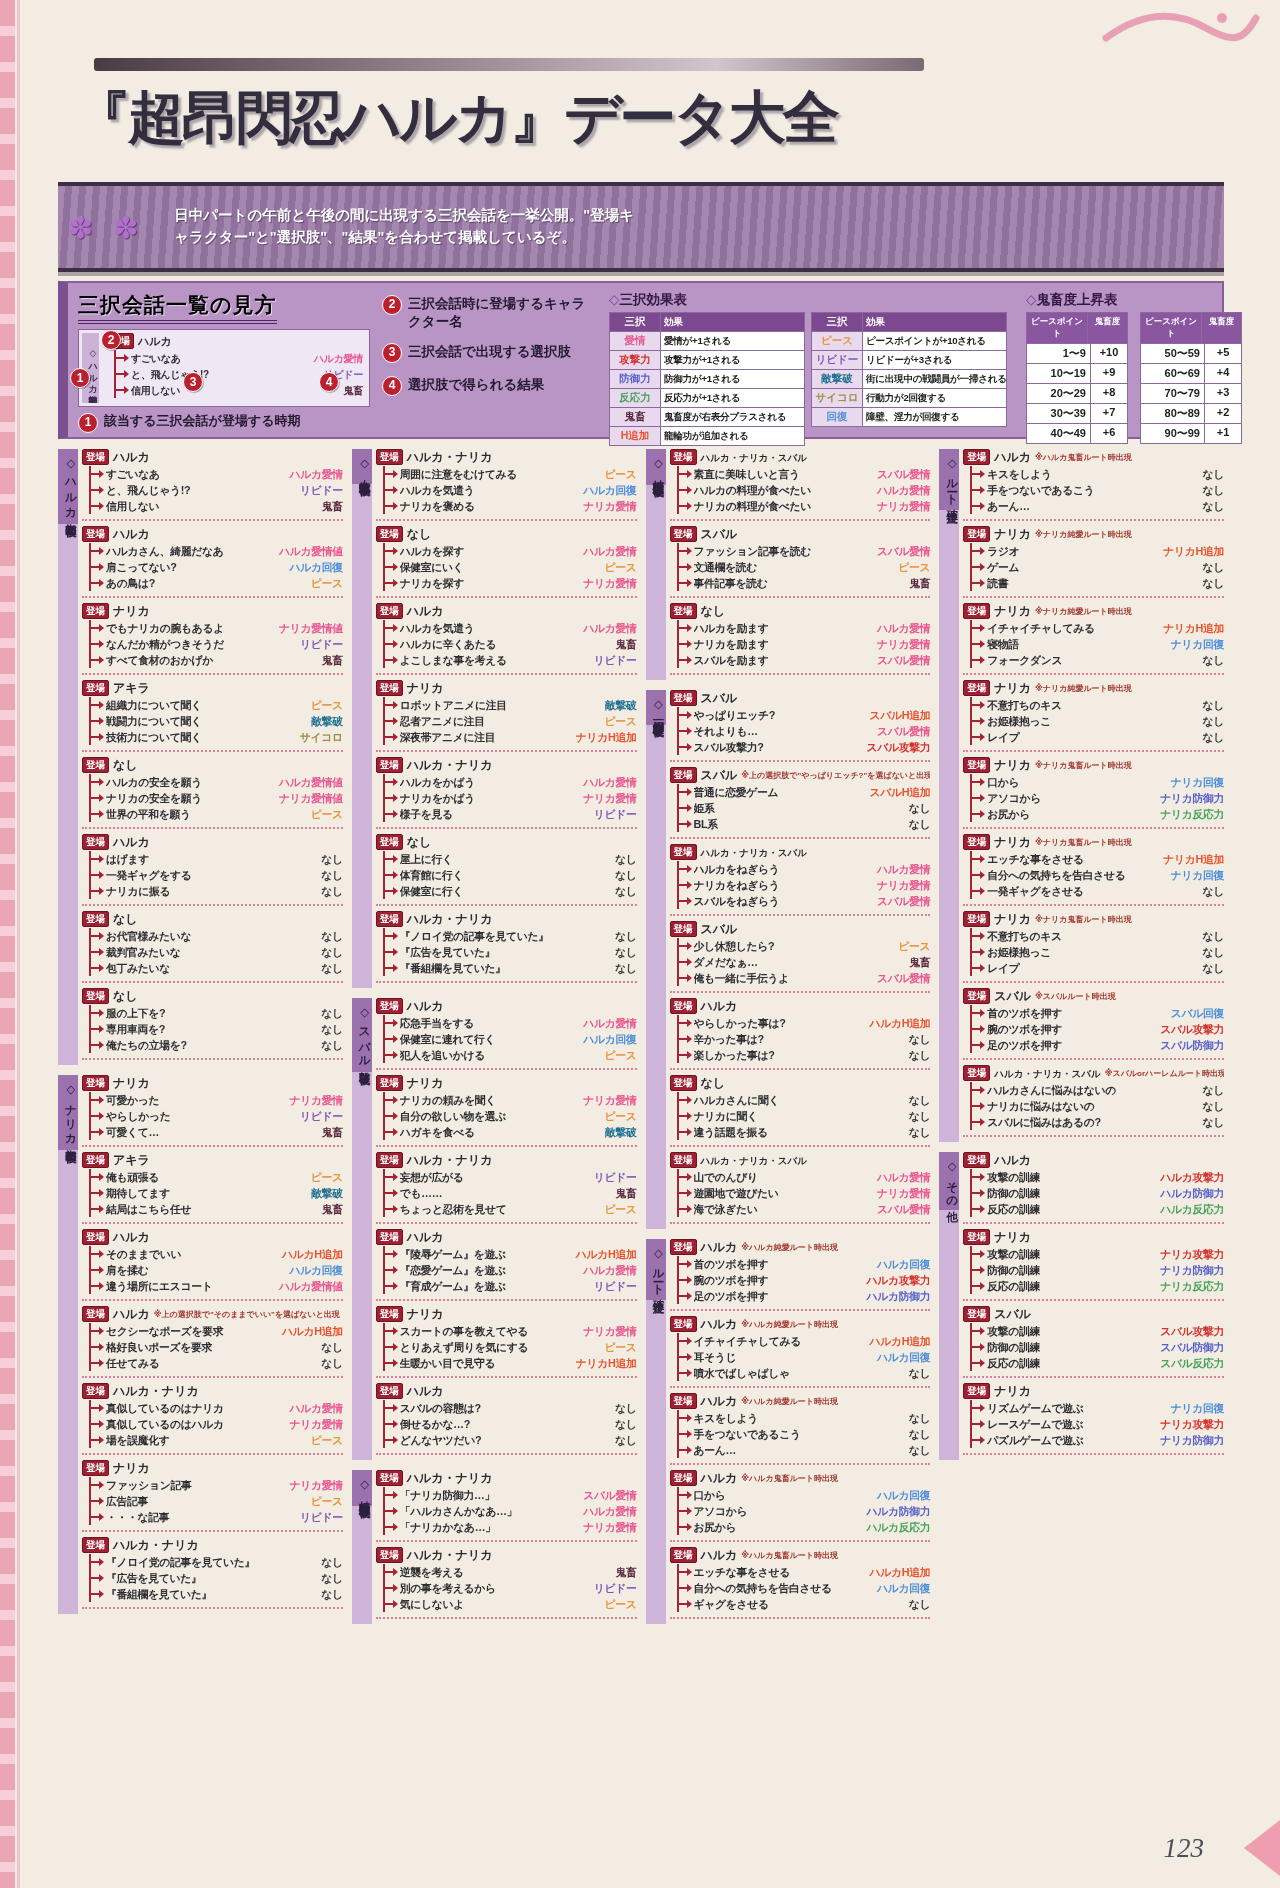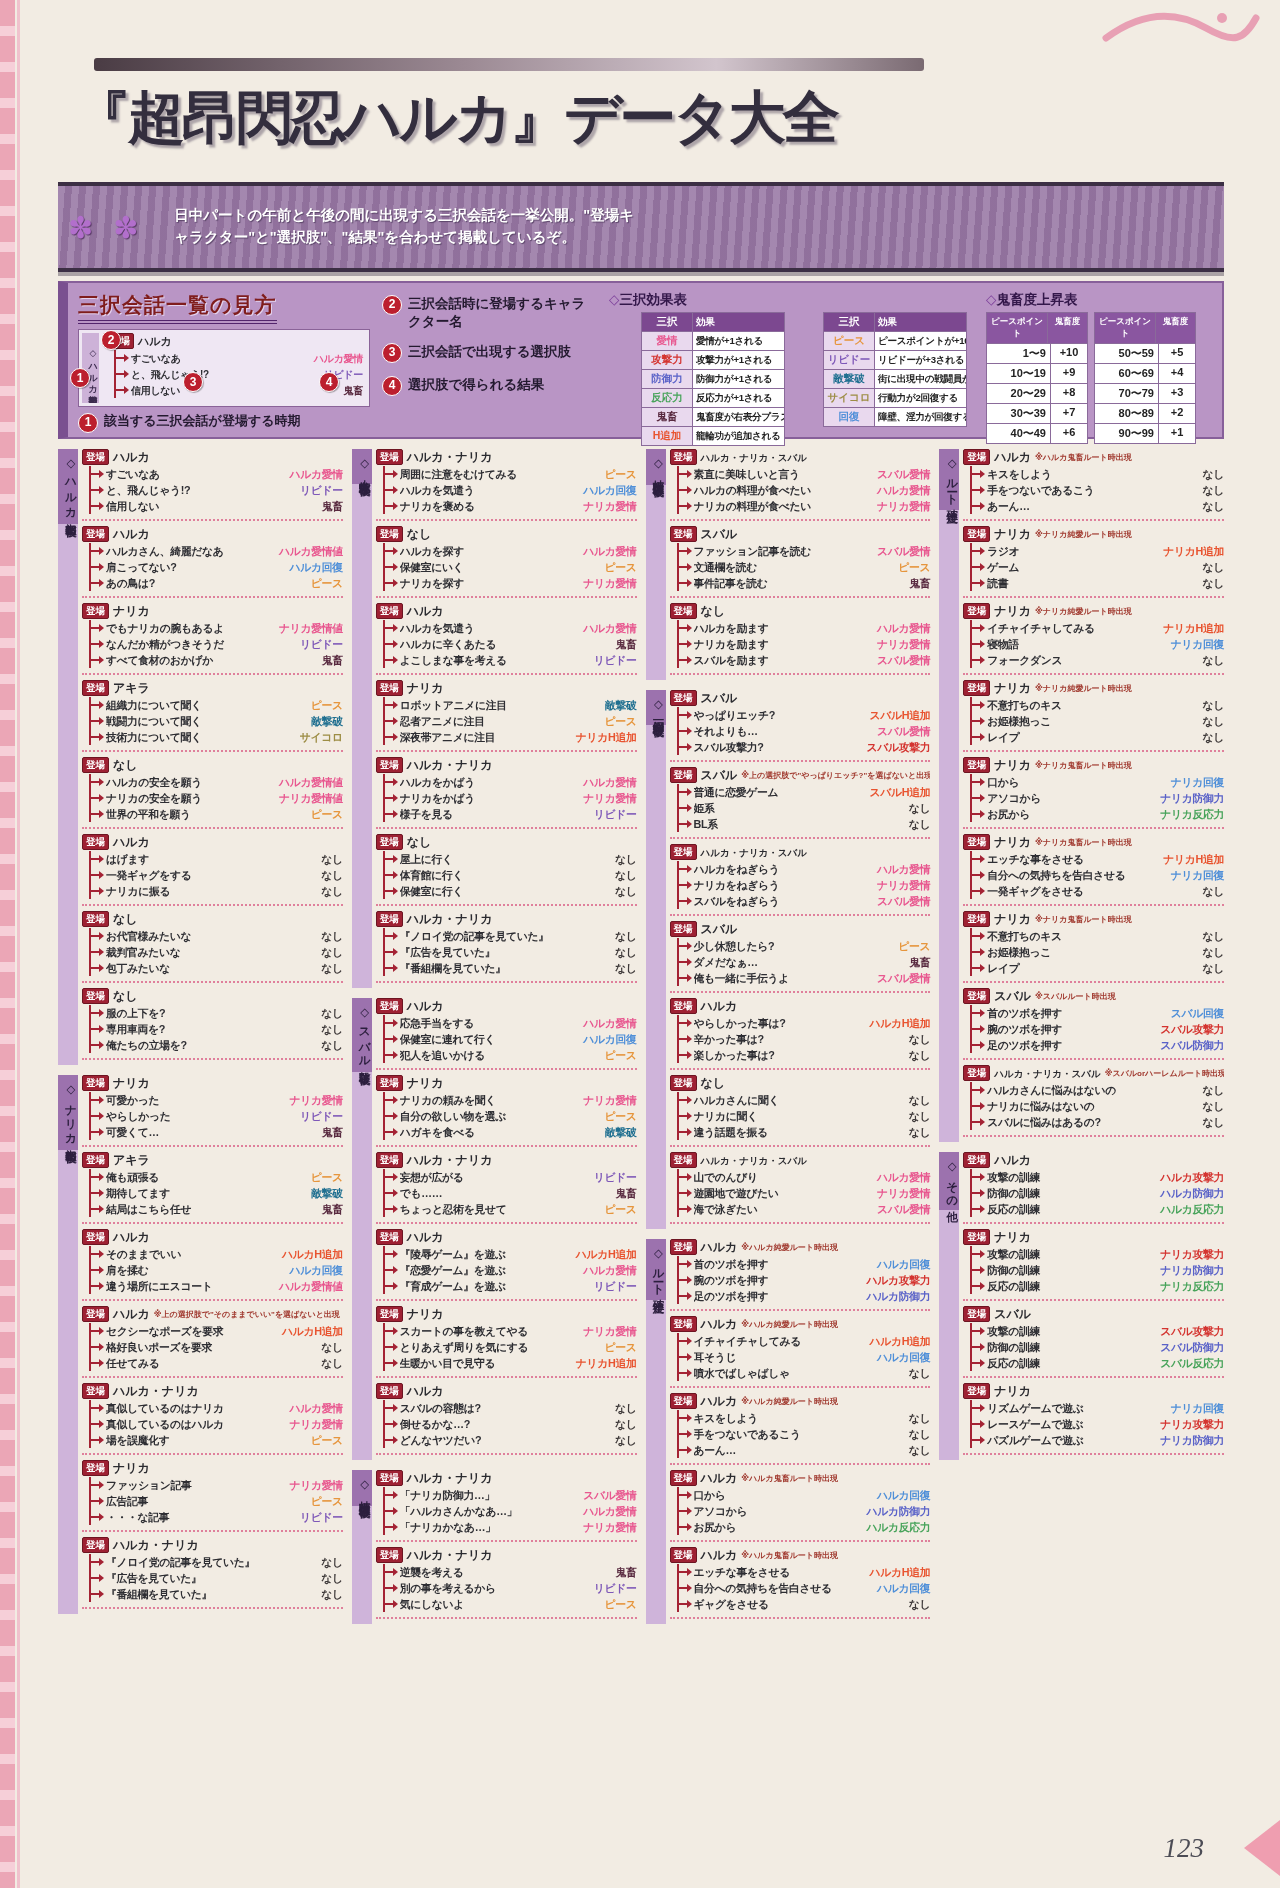--- a/index.html
+++ b/index.html
@@ -30,49 +30,49 @@
     background:#9a7aa6;background-image:repeating-linear-gradient(94deg,rgba(255,255,255,.10) 0 7px,rgba(60,30,70,.10) 7px 14px);}
   .banner-title{font-size:45px;font-weight:bold;color:#342b42;margin-left:26px;letter-spacing:5px;white-space:nowrap;
     text-shadow:1px 1px 0 #cab4d3,3px 3px 2px #4a3a55;}
   .flower{font-size:30px;color:#b26fcc;text-shadow:1px 1px 1px #5a3a68;margin:0 10px;}
   .banner-desc{margin-left:26px;width:470px;font-size:14.5px;font-weight:bold;color:#fff;line-height:1.5;
     text-shadow:1px 1px 1px #5a4468;}
   
   .legend{margin-top:9px;background:#b995c5;border:2px solid #87609a;border-left:10px solid #7a5090;
     display:flex;gap:12px;padding:8px 10px;height:158px;box-sizing:border-box;}
   .howto{width:292px;position:relative;flex:0 0 auto;}
-  .howto-title{font-size:21px;font-weight:bold;color:#7f1d1d;letter-spacing:1px;
+  .howto-title{font-size:21px;font-weight:bold;color:#000000;letter-spacing:1px;
     text-shadow:1px 1px 0 #e4d2ee;border-bottom:4px double #52246c;display:inline-block;padding-bottom:1px;}
   .example{position:relative;margin-top:5px;background:#efe7f3;border:1px solid #8a6398;
     padding:3px 6px 3px 28px;height:78px;box-sizing:border-box;}
   .ex-strip{position:absolute;left:3px;top:3px;bottom:3px;width:17px;background:#cdb2d8;
     writing-mode:vertical-rl;font-size:9px;font-weight:bold;color:#3c2b4e;text-align:center;overflow:hidden;}
   .cnum{position:absolute;width:18px;height:18px;border-radius:50%;background:#bc1f2e;color:#fff;
     font-size:12px;font-weight:bold;display:flex;align-items:center;justify-content:center;
     border:1px solid #fff;box-shadow:1px 1px 1px rgba(0,0,0,.3);z-index:3;}
   .cn1{left:-9px;top:38px}.cn2{left:22px;top:0px}.cn3{left:104px;top:42px}.cn4{right:30px;top:42px}
   .callout1{display:flex;gap:6px;margin-top:6px;font-size:13px;font-weight:bold;color:#241a30;line-height:1.3;}
   .c-circ{flex:0 0 auto;width:18px;height:18px;border-radius:50%;background:#bc1f2e;color:#fff;
     font-size:12px;font-weight:bold;display:flex;align-items:center;justify-content:center;border:1px solid #fff;}
   .callouts{width:206px;flex:0 0 auto;display:flex;flex-direction:column;gap:13px;padding-top:4px;}
   .callout{display:flex;gap:6px;font-size:13.5px;font-weight:bold;color:#241a30;line-height:1.3;}
   
   .tables{display:flex;gap:10px;flex:1 1 auto;min-width:0;}
   .twrap{flex:0 0 auto;padding-left:9px;}
   .t-title{font-size:13.5px;font-weight:bold;color:#33174a;margin-bottom:3px;white-space:nowrap;}
   .dmd{color:#7c3f9a;font-weight:bold;}
   .ettables{display:flex;gap:6px;}
-  .ettable{width:144px;border-top:1px solid #8a6a9a;margin-left:32px;}
+  .ettable{width:196px;border-top:1px solid #8a6a9a;}
   .et-row{display:flex;border:1px solid #8a6a9a;border-top:0;background:#fff;}
   .et-head{background:#7c4890;}
   .et-head .et-l,.et-head .et-e{color:#fff;background:#7c4890;}
   .et-l{flex:0 0 48px;background:#e9d9ee;font-weight:bold;font-size:10.5px;text-align:center;
     border-right:1px solid #8a6a9a;padding:2px 1px;white-space:nowrap;}
   .et-e{flex:1;font-size:9.6px;padding:2.5px 3px;font-weight:bold;color:#222;white-space:nowrap;overflow:hidden;letter-spacing:-.3px;}
-  .kttables{display:flex;gap:6px;}
+  .kttables{display:flex;gap:12px;}
   .kttable{width:102px;border-top:1px solid #8a6a9a;}
   .kt-row{display:flex;border:1px solid #8a6a9a;border-top:0;background:#fff;}
   .kt-head{background:#8a56a0;}
   .kt-head .kt-pp,.kt-head .kt-kd{color:#fff;font-size:8.5px;padding:3px 1px;text-align:center;font-weight:bold;}
   .kt-pp{flex:0 0 58px;border-right:1px solid #8a6a9a;font-size:11px;font-weight:bold;color:#222;
     text-align:right;padding:2px 4px 2px 1px;}
   .kt-kd{flex:1;font-size:11px;font-weight:bold;color:#222;text-align:center;padding:2px 1px;}
   
   .main{margin-top:10px;display:flex;gap:9px;align-items:flex-start;}
   .col{flex:1;min-width:0;}

